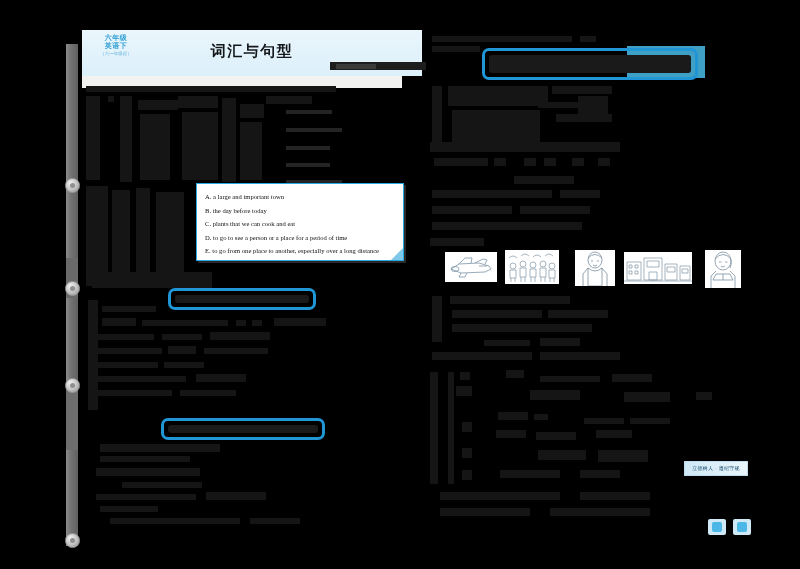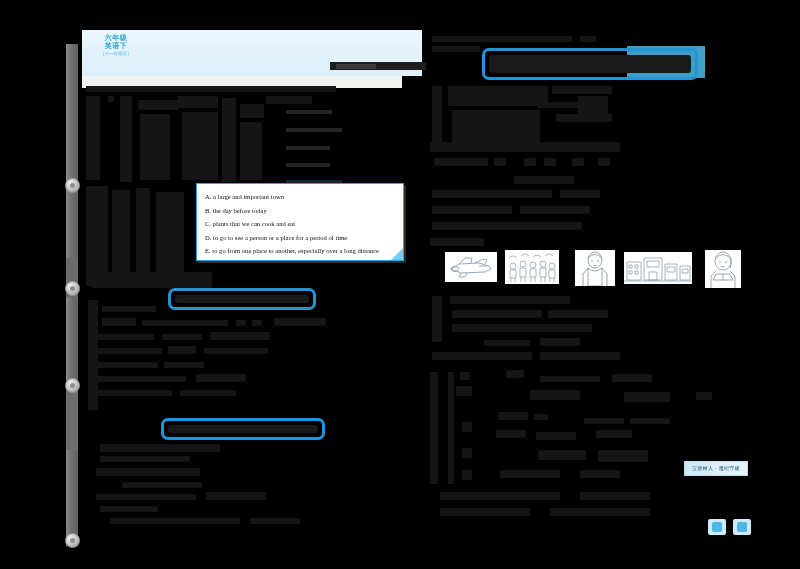--- a/index.html
+++ b/index.html
@@ -86,20 +86,21 @@
   <div class="ring" style="top:378px;"></div>
   <div class="ring" style="top:533px;"></div>
 
   <div class="header"></div>
   <div class="header-tail"></div>
   <div class="grade-badge">
     <span class="g1">六年级</span>
     <span class="g2">英语下</span>
     <span class="g3">（六一年级起）</span>
   </div>
+  <div class="header-title">词汇与句型</div>
   <div class="header-sub"></div>
   <div class="header-sub2"></div>
 
   <div class="rb" style="left:86px;top:86px;width:250px;height:6px;"></div>
   <div class="rb" style="left:86px;top:96px;width:14px;height:84px;"></div>
   <div class="rb" style="left:108px;top:96px;width:6px;height:6px;"></div>
   <div class="rb" style="left:120px;top:96px;width:12px;height:86px;"></div>
   <div class="rb" style="left:138px;top:100px;width:40px;height:10px;"></div>
   <div class="rb" style="left:140px;top:114px;width:30px;height:66px;"></div>
   <div class="rb" style="left:178px;top:96px;width:40px;height:12px;"></div>

